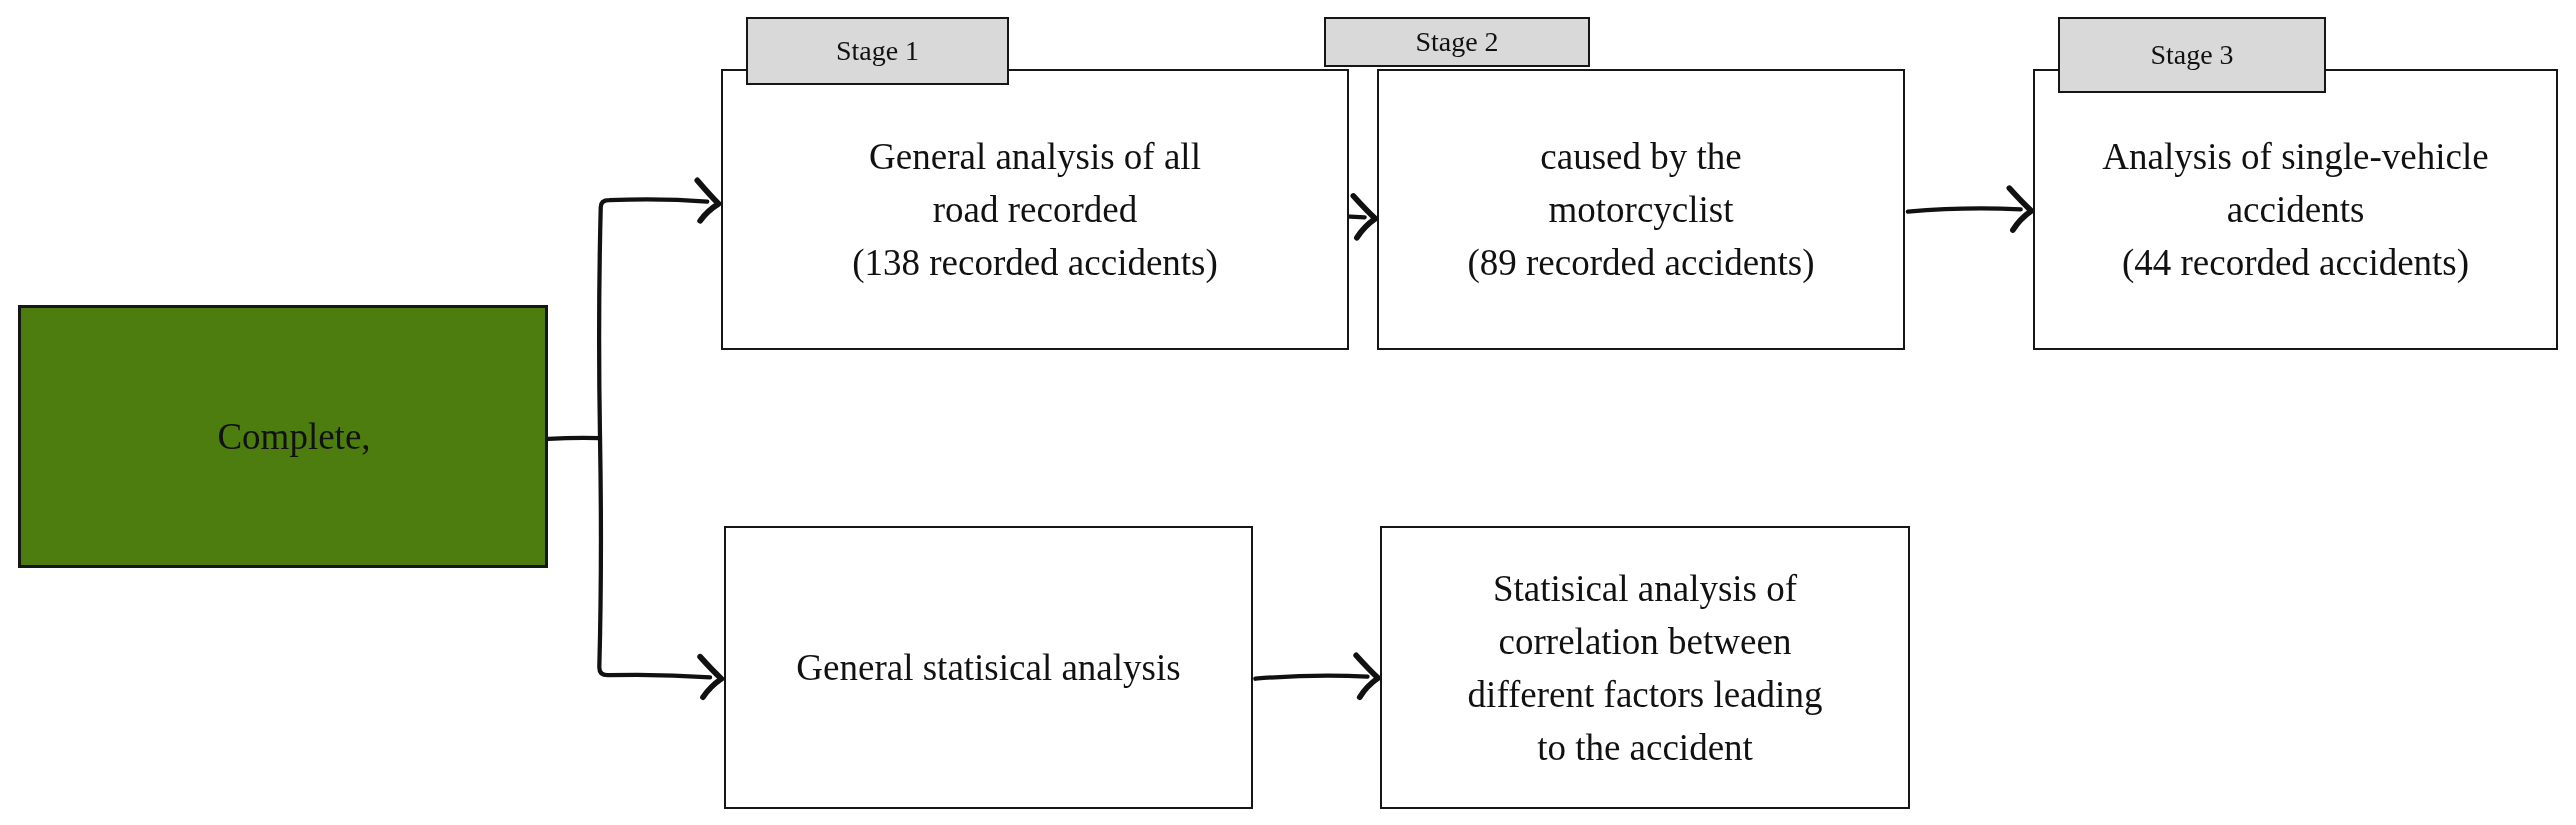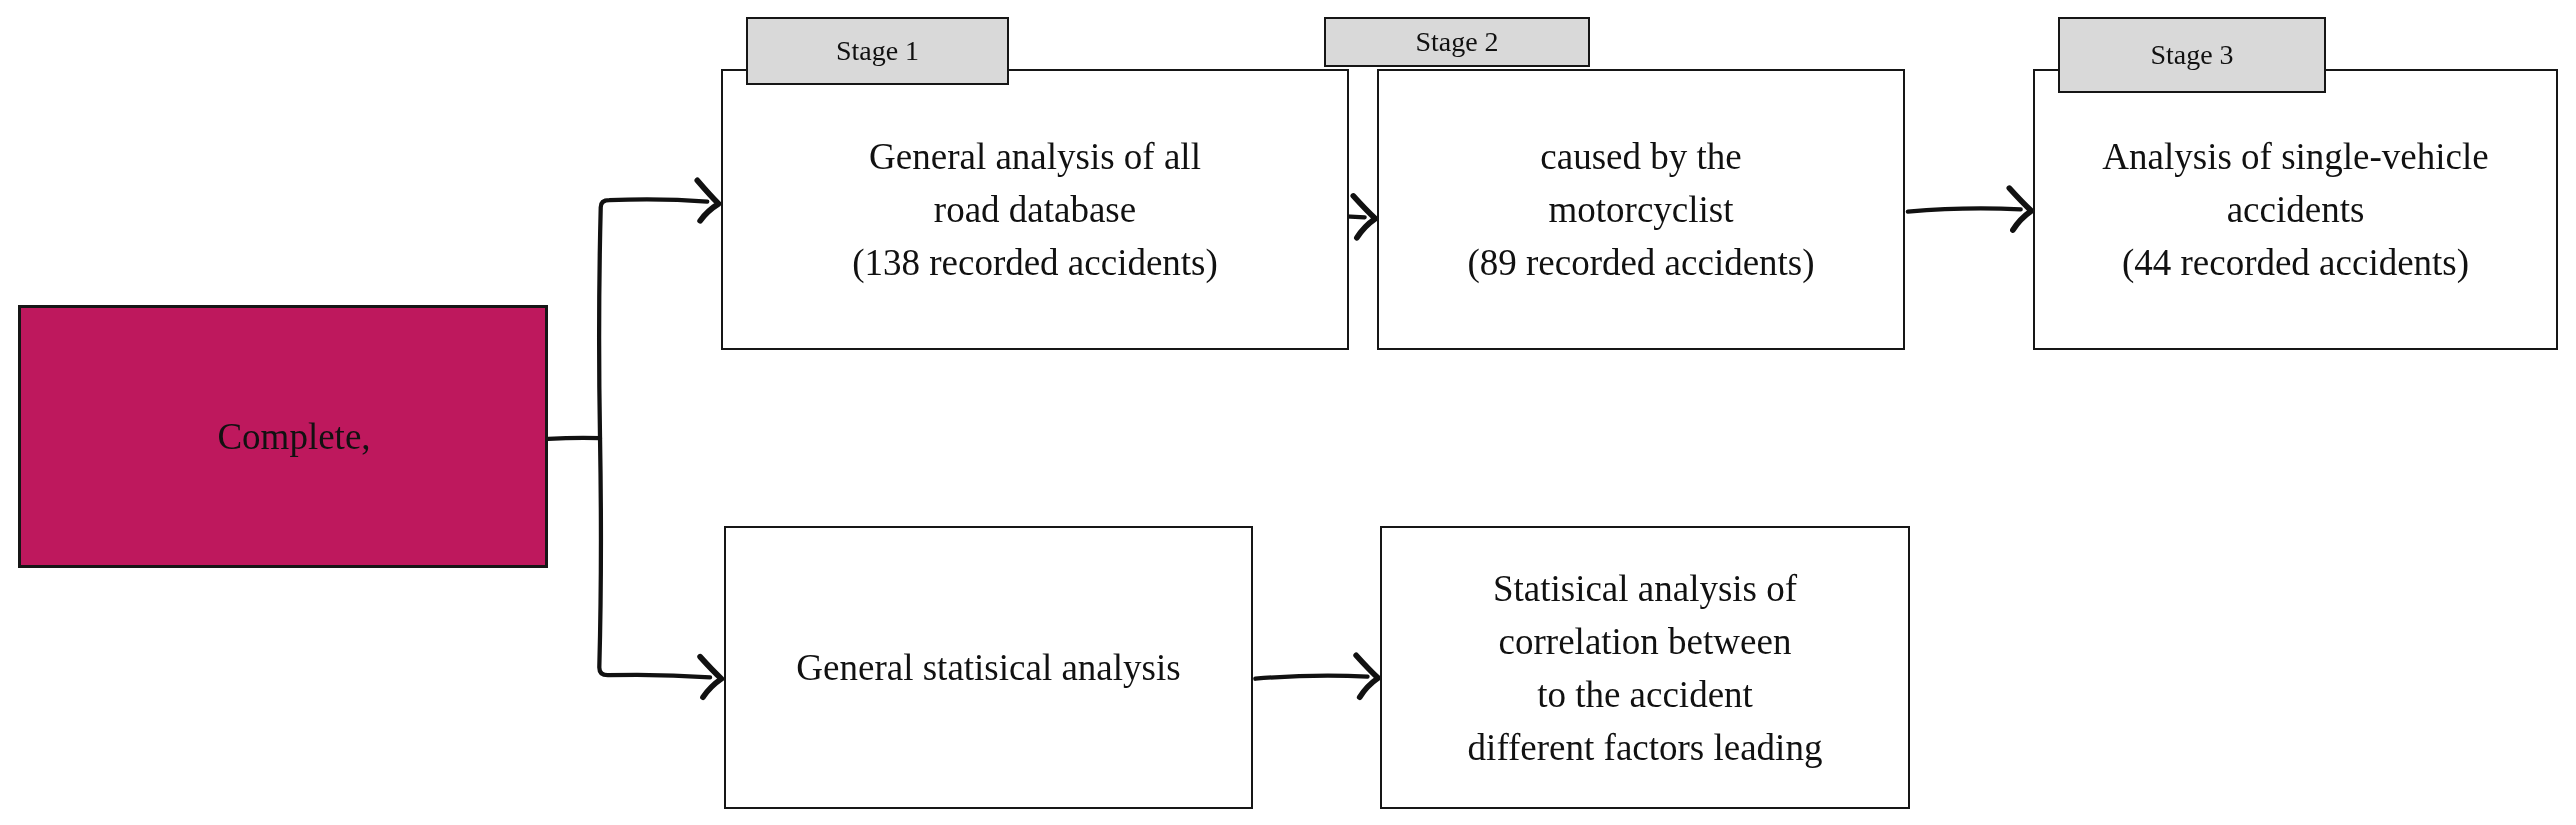--- a/index.html
+++ b/index.html
@@ -26,21 +26,21 @@
     text-align: center;
     font-size: 37px;
     line-height: 53px;
     z-index: 2;
   }
   .plain-box {
     background: #ffffff;
     border: 2.8px solid #161616;
   }
   .gray-box {
-    background: #be185d;
+    background: #4d7c0f;
     border: 3.6px solid #161616;
     padding-left: 22px;
   }
   .tab {
     position: absolute;
     box-sizing: border-box;
     background: #d9d9d9;
     border: 2.8px solid #161616;
     display: flex;
     align-items: center;
@@ -109,21 +109,21 @@
 
   <div id="db-box" class="node gray-box">
     <span>Complete,</span>
   </div>
 
   <div id="stage1-tab" class="tab">
     <span>Stage 1</span>
   </div>
   <div id="stage1-box" class="node plain-box">
     <span>General analysis of all</span>
-    <span>road database</span>
+    <span>road recorded</span>
     <span>(138 recorded accidents)</span>
   </div>
 
   <div id="stage2-tab" class="tab">
     <span>Stage 2</span>
   </div>
   <div id="stage2-box" class="node plain-box">
     <span>caused by the</span>
     <span>motorcyclist</span>
     <span>(89 recorded accidents)</span>
@@ -138,18 +138,18 @@
     <span>(44 recorded accidents)</span>
   </div>
 
   <div id="stat1-box" class="node plain-box">
     <span>General statisical analysis</span>
   </div>
 
   <div id="stat2-box" class="node plain-box">
     <span>Statisical analysis of</span>
     <span>correlation between</span>
+    <span>different factors leading</span>
     <span>to the accident</span>
-    <span>different factors leading</span>
   </div>
 
 </div>
 
 
 </body></html>

